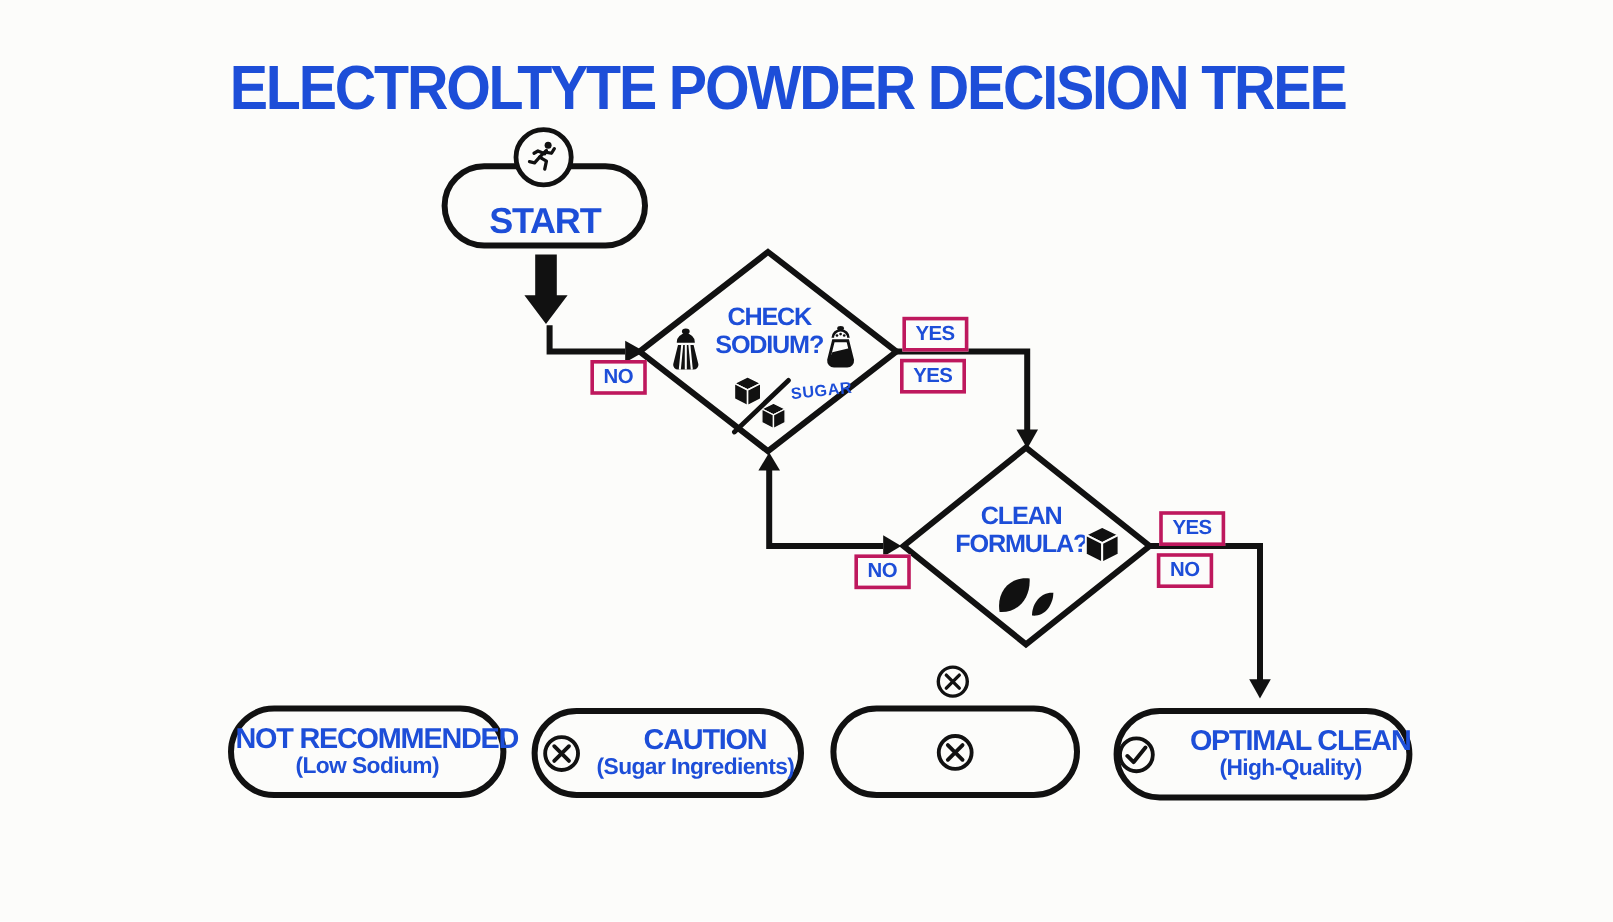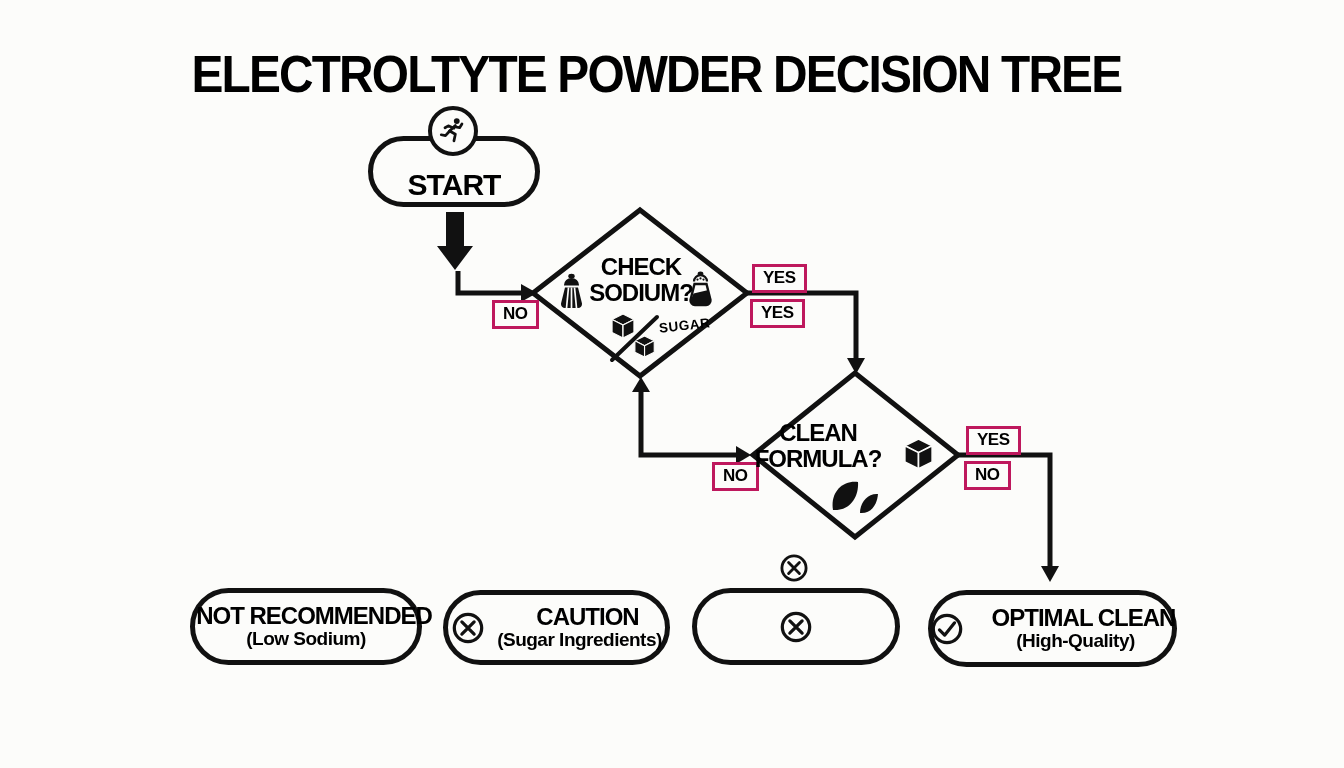--- a/index.html
+++ b/index.html
@@ -6,21 +6,21 @@
   body {
     width: 1344px; height: 768px;
     font-family: "Liberation Sans", sans-serif;
     background: #ffffff;
   }
   .stage {
     position: relative;
     width: 1344px; height: 768px;
     background: #fcfcfa;
     overflow: hidden;
-    color: #000000;
+    color: #1d4ed8;
   }
   .connectors {
     position: absolute; left: 0; top: 0;
     width: 1344px; height: 768px;
   }
   .abs { position: absolute; }
 
   .page-title {
     left: 0; top: 44px; width: 1344px;
     padding-right: 34px; box-sizing: border-box;
@@ -51,21 +51,21 @@
   .lblbox {
     border: 3px solid #be185d;
     background: #fcfcfa;
     padding: 1px 8px 2px 8px;
     font-size: 17px; font-weight: bold; letter-spacing: -0.5px;
     line-height: 1.15;
   }
 
   .dtext {
     text-align: center;
-    font-size: 24px; font-weight: bold;
+    font-size: 21px; font-weight: bold;
     letter-spacing: -1px; line-height: 1.08;
     white-space: nowrap;
   }
 
   .nosugar { display: flex; align-items: flex-start; }
   .nosugar .sugar-word {
     font-size: 13.5px; font-weight: bold;
     margin: 8px 0 0 -2px;
     transform: rotate(-6deg);
     letter-spacing: 0.5px;
@@ -177,21 +177,21 @@
           <polygon points="12,0 23,5.5 12,11 1,5.5"></polygon>
           <polygon points="1,5.5 12,11 12,24 1,18.5"></polygon>
           <polygon points="23,5.5 12,11 12,24 23,18.5"></polygon>
         </g>
       </g>
       <line x1="5" y1="50" x2="50" y2="7" stroke="#111" stroke-width="4" stroke-linecap="round"></line>
     </svg>
     <span class="sugar-word">SUGAR</span>
   </div>
 
-  <div class="abs dtext" style="left:742px; top:420px; width:152px;">
+  <div class="abs dtext" style="left:775px; top:420px; width:152px;">
     <div>CLEAN</div>
     <div>FORMULA?</div>
   </div>
   <div class="abs icn" style="left:903px; top:438px;">
     <svg width="31" height="33" viewBox="0 0 25 26">
       <g fill="#111" stroke="#fcfcfa" stroke-width="1.3" stroke-linejoin="round" transform="translate(0.5,0.5)">
         <polygon points="12,0 23,5.5 12,11 1,5.5"></polygon>
         <polygon points="1,5.5 12,11 12,24 1,18.5"></polygon>
         <polygon points="23,5.5 12,11 12,24 23,18.5"></polygon>
       </g>

